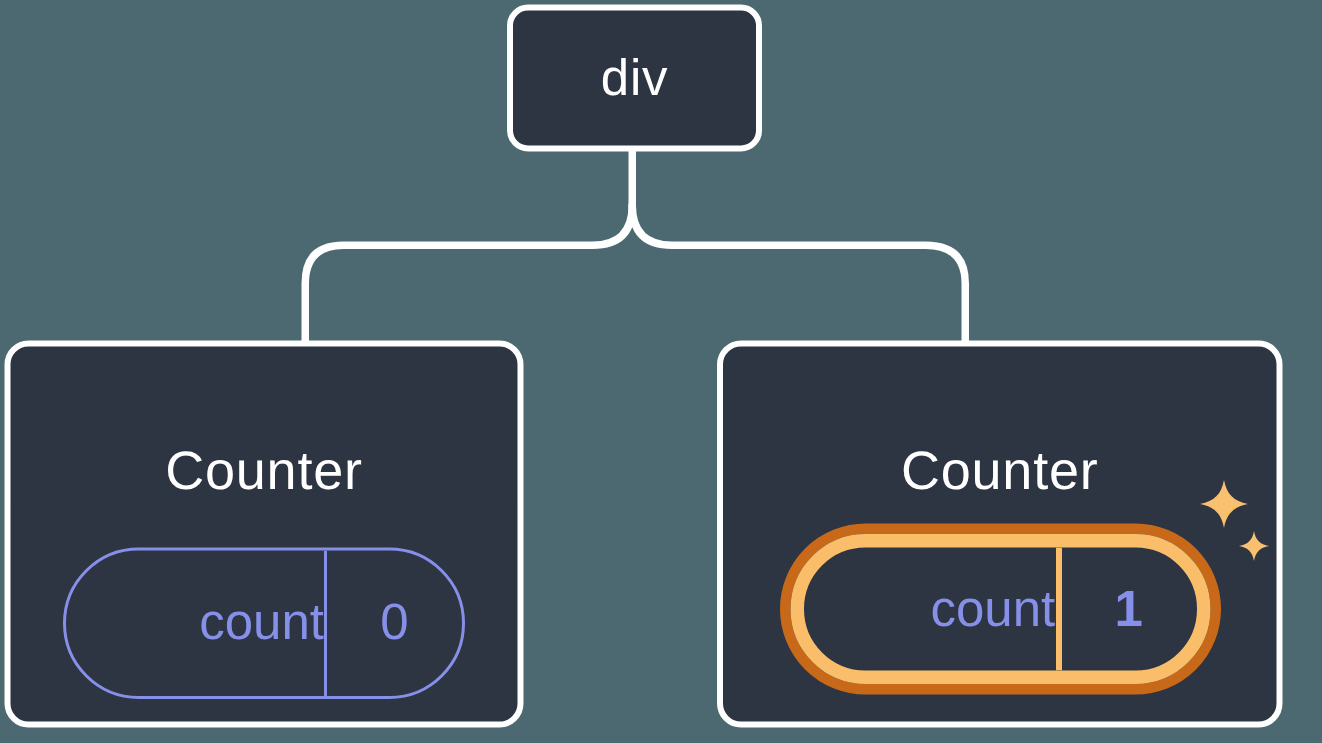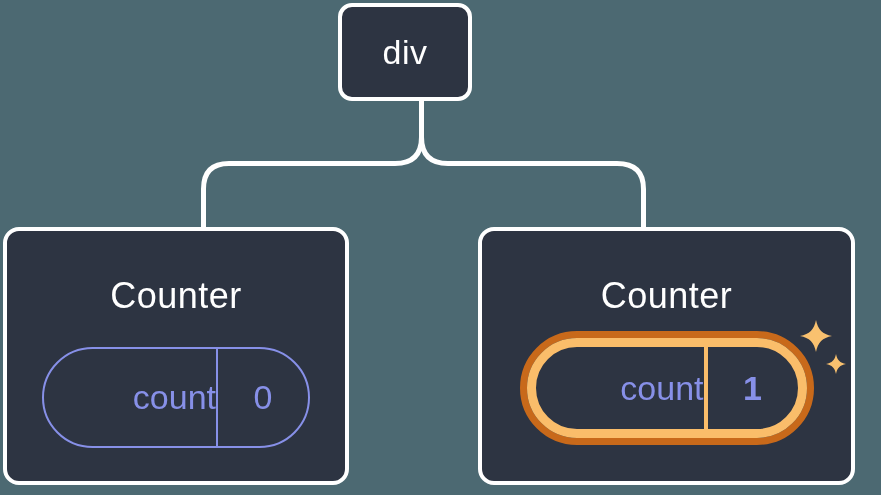--- a/index.html
+++ b/index.html
@@ -27,39 +27,39 @@
     stroke-linecap: round;
   }
   .node {
     position: absolute;
     background: var(--node_fill, #2D3442);
     border: 4px solid var(--node_border, #FFFFFF);
     z-index: 2;
   }
   .root-node {
     left: 338px; top: 3px;
-    width: 134px; height: 98px;
+    width: 170px; height: 98px;
     border-radius: 14px;
     display: flex;
     align-items: center;
     justify-content: center;
   }
   .root-label {
     color: var(--text_primary, #FFFFFF);
     font-size: 34px;
     letter-spacing: 0.5px;
   }
   .counter-node {
     top: 227px;
     height: 258px;
     border-radius: 16px;
     display: flex;
     flex-direction: column;
     align-items: center;
-    padding-top: 44px;
+    padding-top: 62px;
   }
   .counter-node.left  { left: 3px;   width: 346px; }
   .counter-node.right { left: 478px; width: 377px; }
   .component-title {
     color: var(--text_primary, #FFFFFF);
     font-size: 36px;
     line-height: 42px;
     letter-spacing: 0.5px;
   }
   

